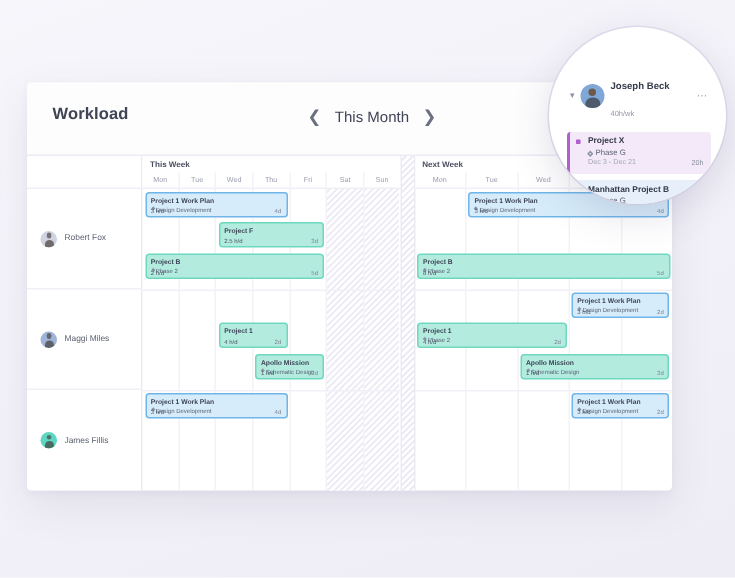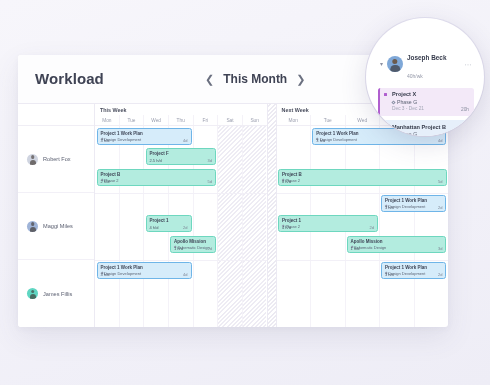--- a/index.html
+++ b/index.html
@@ -42,21 +42,21 @@
   #toolbar {
     position: relative;
     height: 48px;
     background: #fdfdfe;
   }
 
   #page-title {
     position: absolute;
     left: 17px;
     top: 15px;
-    font-size: 15px;
+    font-size: 11px;
     font-weight: bold;
     color: #3f4354;
     letter-spacing: 0.1px;
   }
 
   #period-nav {
     position: absolute;
     left: 185px;
     top: 17px;
     display: flex;
@@ -66,22 +66,22 @@
 
   .nav-chevron {
     font-size: 11px;
     color: #6b7080;
     line-height: 1;
     cursor: pointer;
     padding: 1px 2px;
   }
 
   #period-label {
-    font-size: 12px;
-    font-weight: bold;
+    font-size: 10px;
+    font-weight: normal;
     color: #3f4354;
     white-space: nowrap;
   }
 
   
   #grid-area {
     position: relative;
     height: 224px;
     display: flex;
     border-top: 1px solid #eceaf3;

